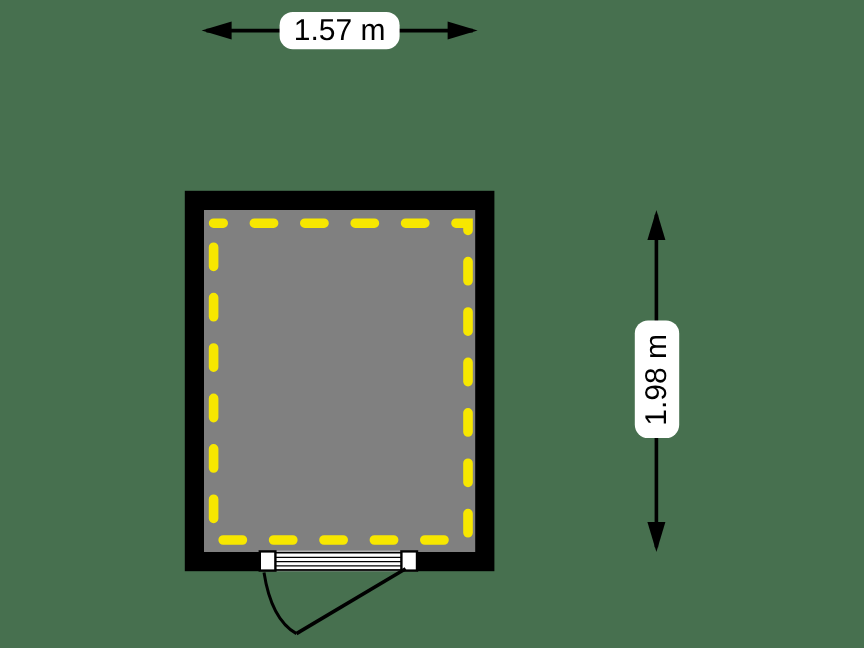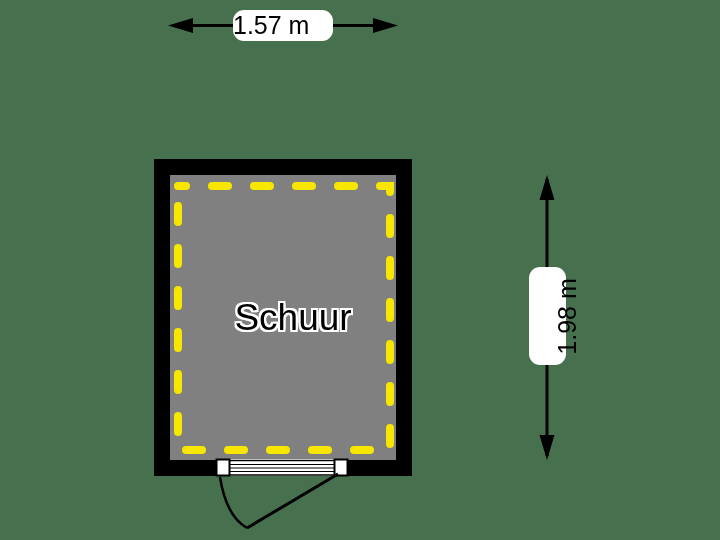--- a/index.html
+++ b/index.html
@@ -21,21 +21,21 @@
     left: 0;
     top: 0;
   }
   
   .dim-label {
     position: absolute;
     background: #ffffff;
     border-radius: 11px;
     display: flex;
     align-items: center;
-    justify-content: flex-start;
+    justify-content: center;
     color: #000000;
     font-size: 25px;
     line-height: 1;
   }
   .dim-label.horizontal {
     left: 233px;
     top: 10px;
     width: 100px;
     height: 31px;
   }
@@ -105,15 +105,14 @@
   </svg>
 
   <div class="dim-label horizontal">
     <span>1.57 m</span>
   </div>
 
   <div class="dim-label vertical">
     <span class="rotated">1.98 m</span>
   </div>
 
-  <div class="room-name">Schuur</div>
 
 </div>
 
 </body></html>

